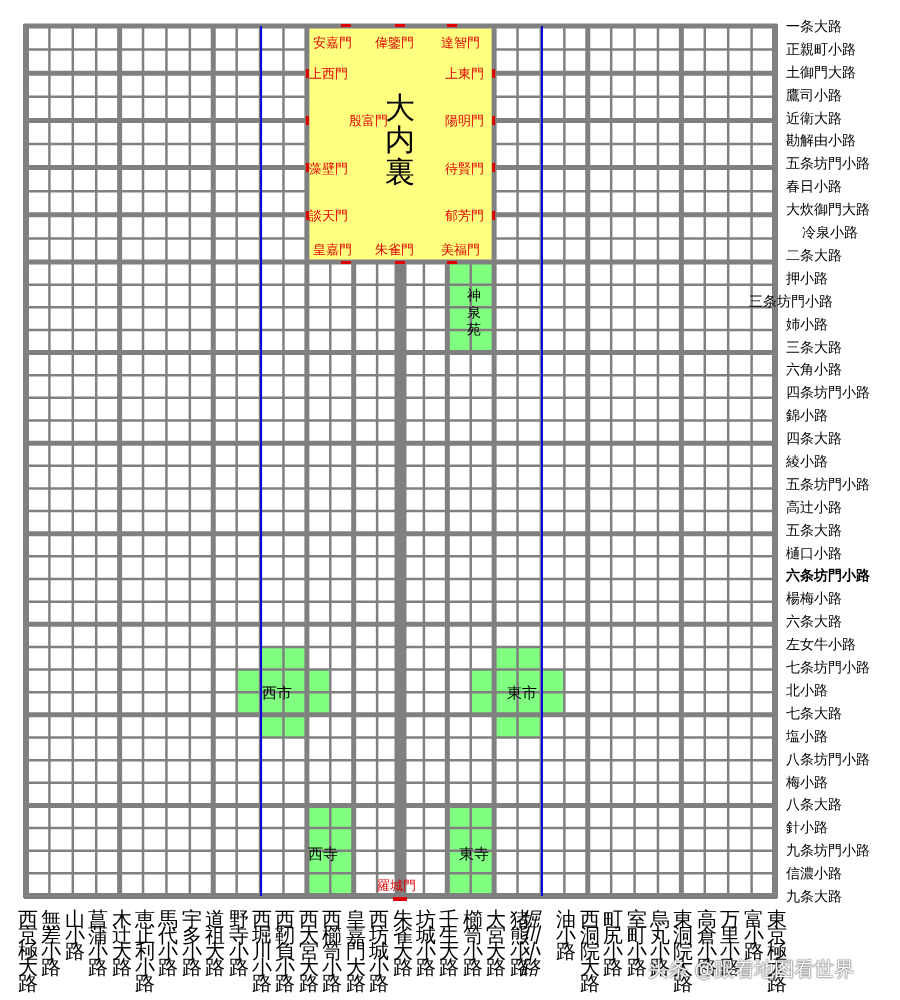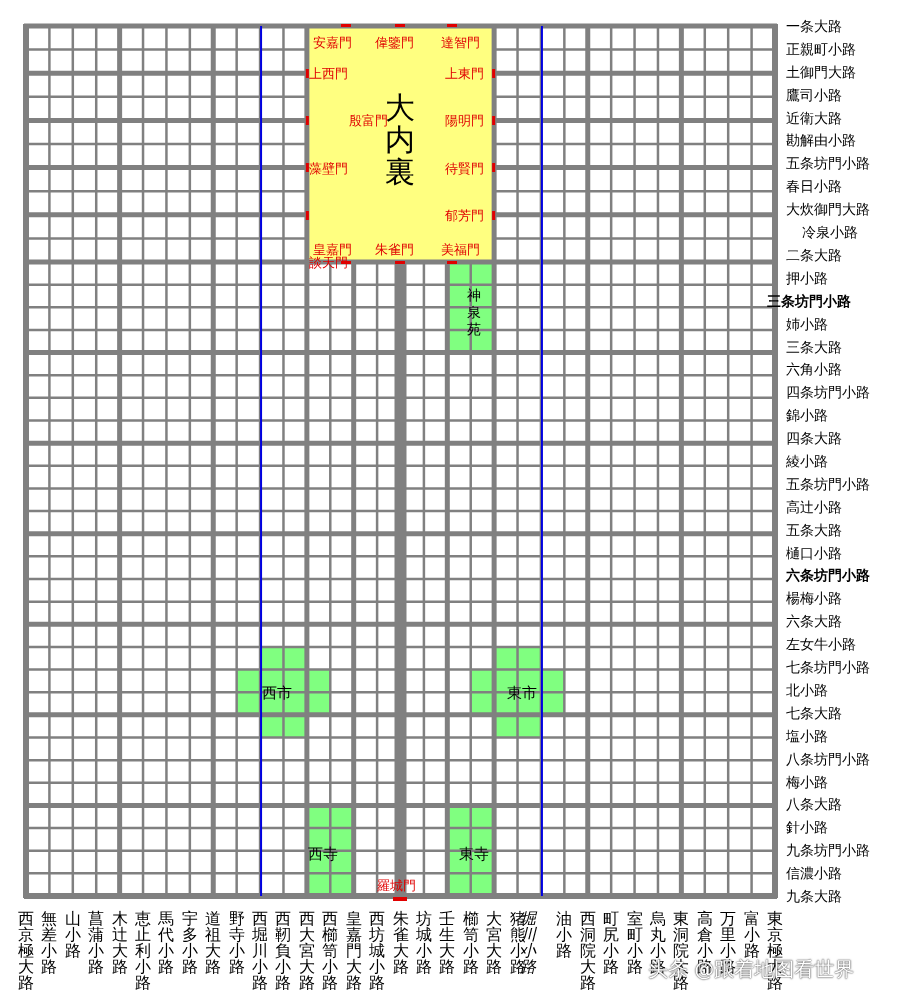--- a/index.html
+++ b/index.html
@@ -1,20 +1,20 @@
 <!DOCTYPE html>
 <html><head>
 <meta charset="utf-8">
 <style>
   html, body { margin: 0; padding: 0; background: #ffffff; }
   body { width: 900px; height: 1000px; position: relative; overflow: hidden;
          font-family: "DejaVu Sans", "Liberation Sans", sans-serif; }
   #map { position: absolute; left: 0; top: 0; }
   .lbl { position: absolute; font-size: 14px; color: #000; white-space: nowrap; line-height: 16px; }
-  .vlbl { position: absolute; top: 911px; width: 16px; font-size: 16px; line-height: 16px;
+  .vlbl { position: absolute; top: 911px; width: 16px; font-size: 20px; line-height: 16px;
           color: #000; text-align: center; word-break: break-all; }
   .gate { position: absolute; font-size: 13px; color: #e00000; white-space: nowrap; line-height: 15px; }
   .place { position: absolute; font-size: 15px; color: #000; text-align: center; }
   .palace-title { position: absolute; left: 378px; top: 92px; width: 44px; font-size: 30px;
                   line-height: 32px; text-align: center; color: #000; }
   .watermark { position: absolute; left: 648px; top: 956px; font-size: 20px; color: #ffffff;
                white-space: nowrap; text-shadow: 0 0 2px #555, 0 0 1px #333; letter-spacing: 0px; }
 </style>
 </head>
 <body>
@@ -133,21 +133,21 @@
 <div id="gates">
     <div class="gate" style="left: 313px; top: 35px;">安嘉門</div>
     <div class="gate" style="left: 375px; top: 35px;">偉鑒門</div>
     <div class="gate" style="left: 441px; top: 35px;">達智門</div>
     <div class="gate" style="left: 313px; top: 242px;">皇嘉門</div>
     <div class="gate" style="left: 375px; top: 242px;">朱雀門</div>
     <div class="gate" style="left: 441px; top: 242px;">美福門</div>
     <div class="gate" style="left: 309px; top: 66px;">上西門</div>
     <div class="gate" style="left: 309px; top: 113px; padding-left: 40px;">殷富門</div>
     <div class="gate" style="left: 309px; top: 161px;">藻壁門</div>
-    <div class="gate" style="left: 309px; top: 208px; margin-top: 47px;">談天門</div>
+    <div class="gate" style="left: 309px; top: 208px;">談天門</div>
     <div class="gate" style="left: 445px; top: 66px;">上東門</div>
     <div class="gate" style="left: 445px; top: 113px;">陽明門</div>
     <div class="gate" style="left: 445px; top: 161px;">待賢門</div>
     <div class="gate" style="left: 445px; top: 208px;">郁芳門</div>
   </div>
 <div id="places">
     <div class="place" style="left: 466px; top: 287px; width: 16px; line-height: 17px; font-size: 14px;">神泉苑</div>
     <div class="place" style="left: 262px; top: 684px;">西市</div>
     <div class="place" style="left: 507px; top: 684px;">東市</div>
     <div class="place" style="left: 308px; top: 845px;">西寺</div>
@@ -160,21 +160,21 @@
     <div class="lbl" style="left: 786px; top: 64px;">土御門大路</div>
     <div class="lbl" style="left: 786px; top: 87px;">鷹司小路</div>
     <div class="lbl" style="left: 786px; top: 110px;">近衛大路</div>
     <div class="lbl" style="left: 786px; top: 132px;">勘解由小路</div>
     <div class="lbl" style="left: 786px; top: 155px;">五条坊門小路</div>
     <div class="lbl" style="left: 786px; top: 178px;">春日小路</div>
     <div class="lbl" style="left: 786px; top: 201px;">大炊御門大路</div>
     <div class="lbl" style="left: 786px; top: 224px; margin-left: 16px;">冷泉小路</div>
     <div class="lbl" style="left: 786px; top: 247px;">二条大路</div>
     <div class="lbl" style="left: 786px; top: 270px;">押小路</div>
-    <div class="lbl" style="left: 767px; top: 293px; font-weight: bold;">三条坊門小路</div>
+    <div class="lbl" style="left: 749px; top: 293px;">三条坊門小路</div>
     <div class="lbl" style="left: 786px; top: 316px;">姉小路</div>
     <div class="lbl" style="left: 786px; top: 339px;">三条大路</div>
     <div class="lbl" style="left: 786px; top: 361px;">六角小路</div>
     <div class="lbl" style="left: 786px; top: 384px;">四条坊門小路</div>
     <div class="lbl" style="left: 786px; top: 407px;">錦小路</div>
     <div class="lbl" style="left: 786px; top: 430px;">四条大路</div>
     <div class="lbl" style="left: 786px; top: 453px;">綾小路</div>
     <div class="lbl" style="left: 786px; top: 476px;">五条坊門小路</div>
     <div class="lbl" style="left: 786px; top: 499px;">高辻小路</div>
     <div class="lbl" style="left: 786px; top: 522px;">五条大路</div>

